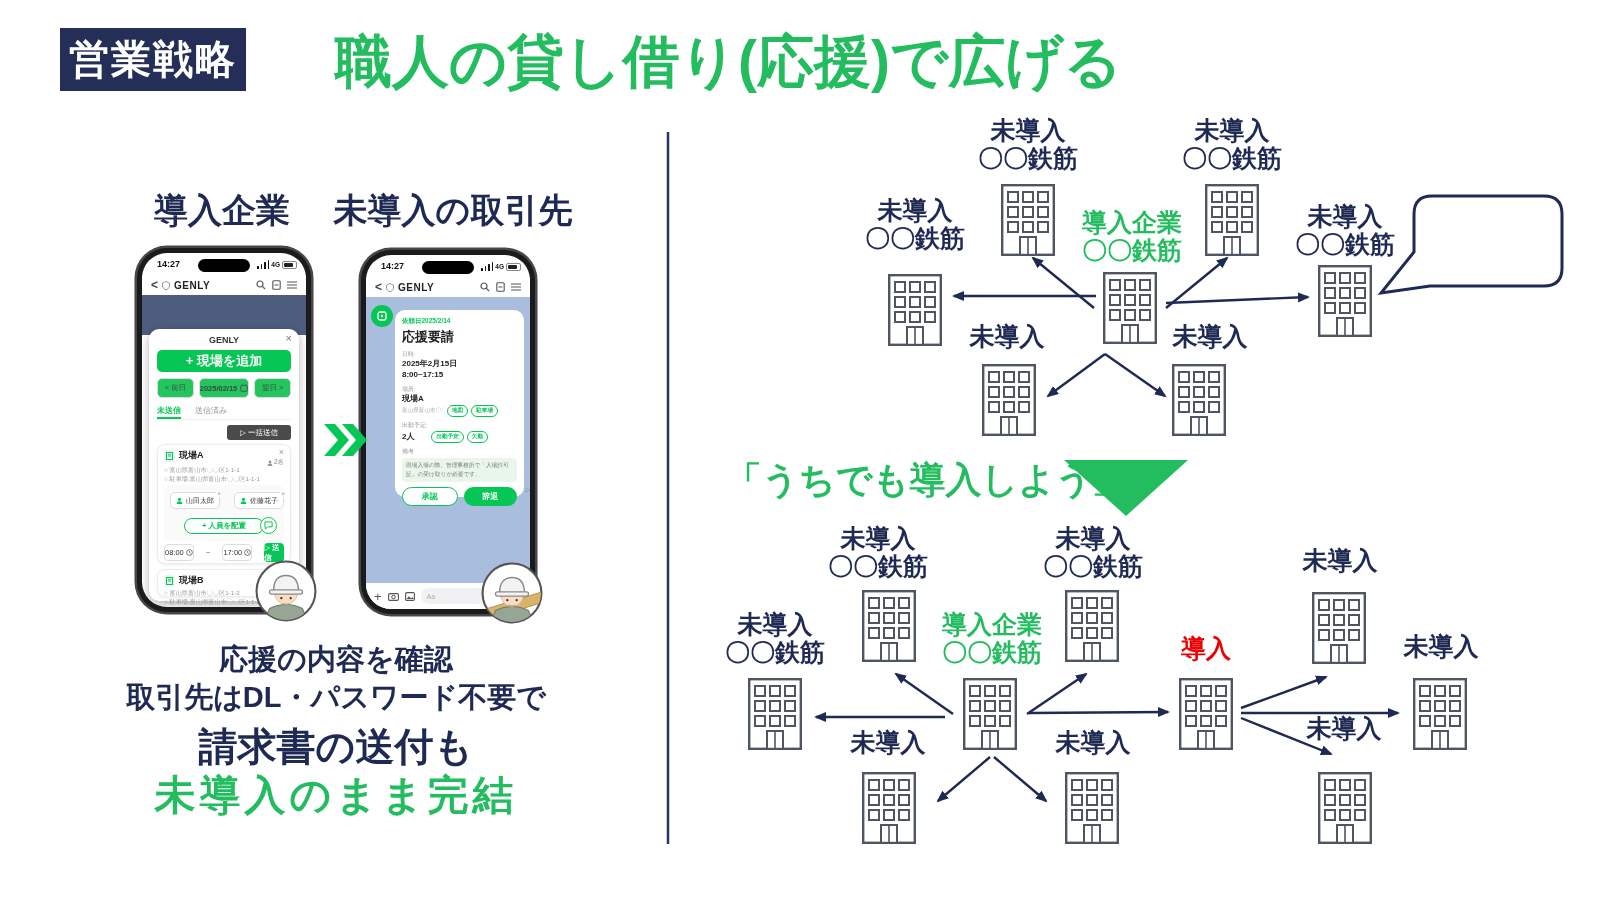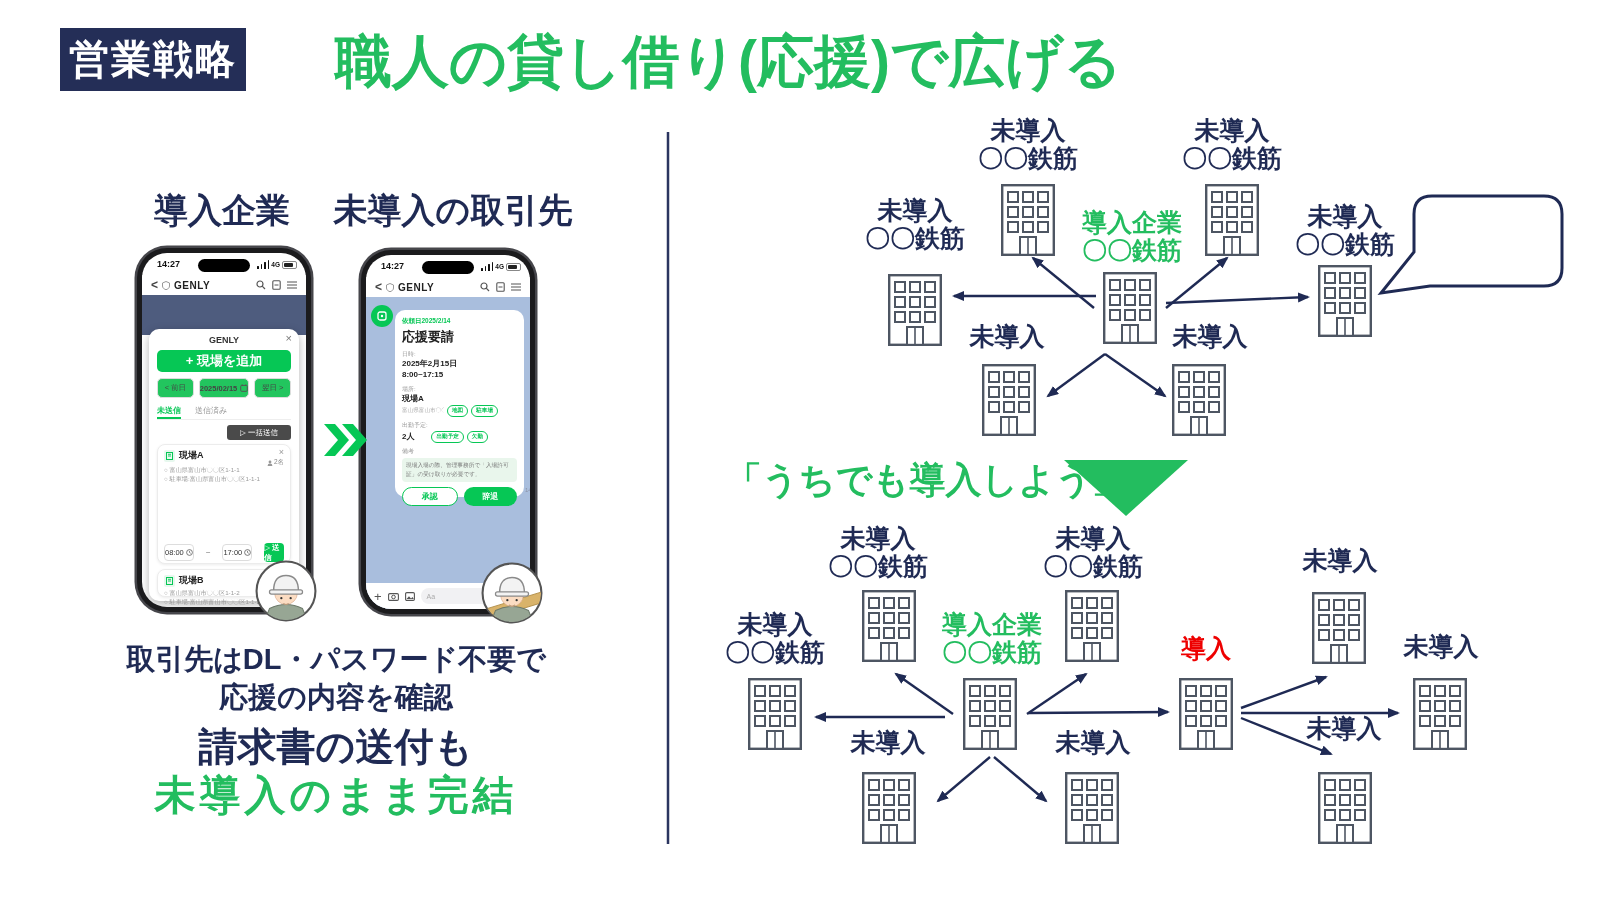--- a/index.html
+++ b/index.html
@@ -190,20 +190,44 @@
           <span class="sx">×</span>
           <span class="smem">
             <svg width="6" height="6" viewBox="0 0 6 6">
                 <circle cx="3" cy="2" r="1.4" fill="#999"></circle>
                 <path d="M.6 6a2.4 2.4 0 0 1 4.8 0Z" fill="#999"></path>
               </svg>
             <span>2名</span>
           </span>
           <div class="addr" style="top:21px">○ <span>富山県富山市〇〇区1-1-1</span></div>
           <div class="addr" style="top:30px">○ <span>駐車場:富山県富山市〇〇区1-1-1</span></div>
+          <div class="membox">
+            <div class="chip" style="left:6px">
+              <svg width="7" height="7" viewBox="0 0 6 6">
+                  <circle cx="3" cy="2" r="1.4" fill="#06c755"></circle>
+                  <path d="M.6 6a2.4 2.4 0 0 1 4.8 0Z" fill="#06c755"></path>
+                </svg>
+              <span>山田太郎</span>
+              <span class="chipx">×</span>
+            </div>
+            <div class="chip" style="left:70px">
+              <svg width="7" height="7" viewBox="0 0 6 6">
+                  <circle cx="3" cy="2" r="1.4" fill="#06c755"></circle>
+                  <path d="M.6 6a2.4 2.4 0 0 1 4.8 0Z" fill="#06c755"></path>
+                </svg>
+              <span>佐藤花子</span>
+              <span class="chipx">×</span>
+            </div>
+            <div class="assign">+ 人員を配置</div>
+            <div class="chatcirc">
+              <svg width="9" height="9" viewBox="0 0 10 10">
+                  <path d="M1 1h8v5.5H4L1.5 9V6.5H1Z" fill="none" stroke="#06c755" stroke-width="1.1"></path>
+                </svg>
+            </div>
+          </div>
           <div class="timerow">
             <div class="tbox">
               <span>08:00</span>
               <svg width="7" height="7" viewBox="0 0 8 8">
                   <circle cx="4" cy="4" r="3.3" fill="none" stroke="#666" stroke-width="1"></circle>
                   <path d="M4 2.2V4l1.4.9" fill="none" stroke="#666" stroke-width=".9"></path>
                 </svg>
             </div>
             <span class="tilde">~</span>
             <div class="tbox">
@@ -350,22 +374,22 @@
         <path d="M18 30 Q18 15 30 15 Q42 15 42 30 Z" fill="#f3f3f3" stroke="#8a8a8a" stroke-width="1.4"></path>
         <rect x="14" y="29" width="32" height="4" rx="2" fill="#f3f3f3" stroke="#8a8a8a" stroke-width="1.2"></rect>
         <circle cx="25.5" cy="37" r="1.1" fill="#333"></circle>
           <circle cx="34.5" cy="37" r="1.1" fill="#333"></circle>
         <path d="M27 41.5 Q30 44 33 41.5" fill="none" stroke="#b97" stroke-width="1"></path>
       </g>
     </svg>
   </div>
 
   <div class="abs caption">
+    <div class="cap1">応援の内容を確認</div>
     <div class="cap1">取引先はDL・パスワード不要で</div>
-    <div class="cap1">応援の内容を確認</div>
     <div class="cap3">請求書の送付も</div>
     <div class="cap4">未導入のまま完結</div>
   </div>
 
   <div class="abs quote">「うちでも導入しよう」</div>
   <div class="abs bubtxt">
     <div>従業員数:</div>
     <div>1~30人</div>
   </div>
 

